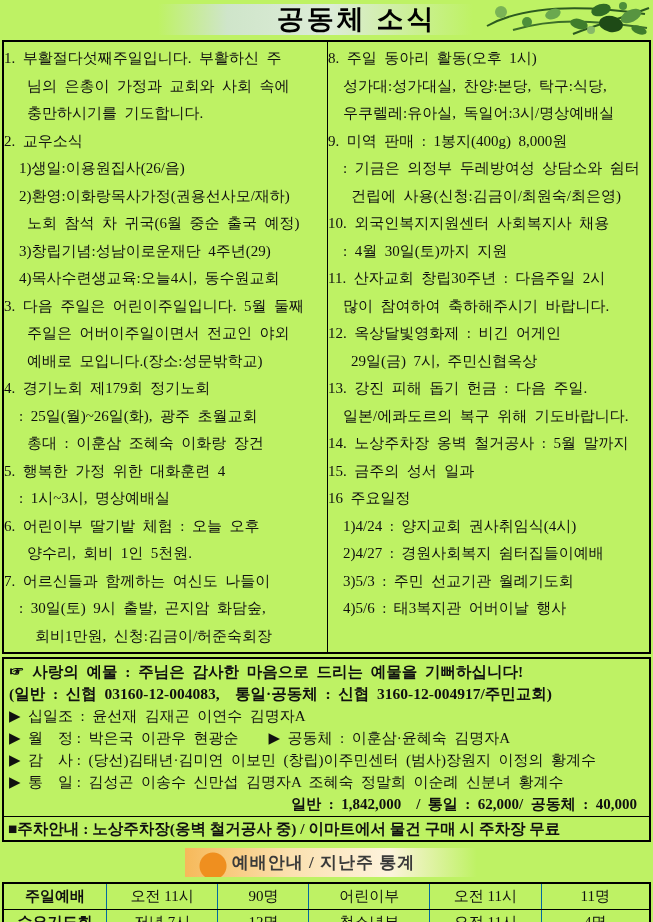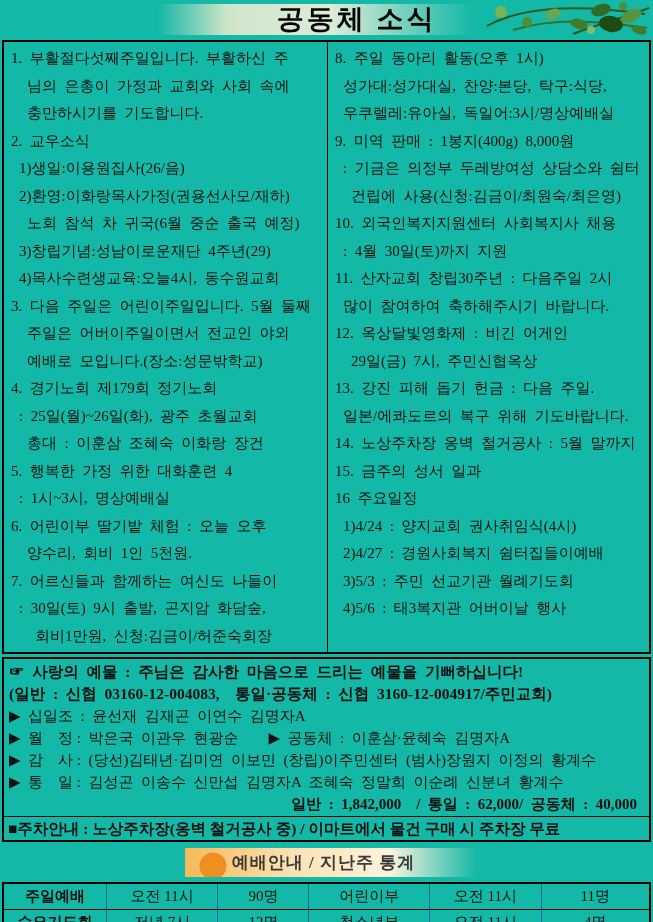--- a/index.html
+++ b/index.html
@@ -1,34 +1,34 @@
 <!DOCTYPE html>
 <html lang="ko"><head>
 <meta charset="utf-8">
 <style>
   * { box-sizing: border-box; }
   body { margin:0; background:#fff; color:#101010;
          font-family:"Liberation Serif","DejaVu Serif",serif; }
-  .page { position:relative; width:653px; height:922px; background:#14b8a6; overflow:hidden; }
+  .page { position:relative; width:653px; height:922px; background:#bef264; overflow:hidden; }
 
   
   .header { position:relative; height:40px; }
   .title-band { position:absolute; left:158px; top:4px; width:315px; height:31px;
     background:linear-gradient(90deg, rgba(207,229,202,0) 0%, #cfe5ca 22%, #ddecd8 55%, rgba(221,236,216,0) 100%); }
   .title { position:absolute; left:60px; right:0; top:0; margin:0; text-align:center;
     font-size:27px; font-weight:700; letter-spacing:3px; line-height:38px; color:#000; }
   .plant { position:absolute; right:2px; top:0; }
 
   
   .news { display:flex; margin:0 2px; border:2px solid #000; }
   .col { padding-top:3px; padding-bottom:2px; }
   .col-left  { width:324px; border-right:1px solid #000; }
   .col-right { flex:1; }
   .nline { height:27.5px; line-height:27.5px; font-size:15px; white-space:pre; overflow:hidden; }
-  .i0 { padding-left:7px; } .is { padding-left:15px; }
+  .i0 { } .is { padding-left:15px; }
   .i1 { padding-left:23px; } .i2 { padding-left:31px; }
 
   
   .offer { margin:3px 2px 0; border:2px solid #000; font-size:15px; }
   .offer-lines { padding:2px 0 1px; }
   .oline { height:22px; line-height:22px; white-space:pre; overflow:hidden; padding-left:5px; font-weight:500; }
   .oline.b { font-weight:700; font-size:15.5px; }
   .oline.r { text-align:right; padding-right:12px; font-weight:700; }
   .parking { border-top:1px solid #000; height:24px; line-height:24px; font-weight:700;
              font-size:15.5px; padding-left:4px; white-space:pre; overflow:hidden; }

